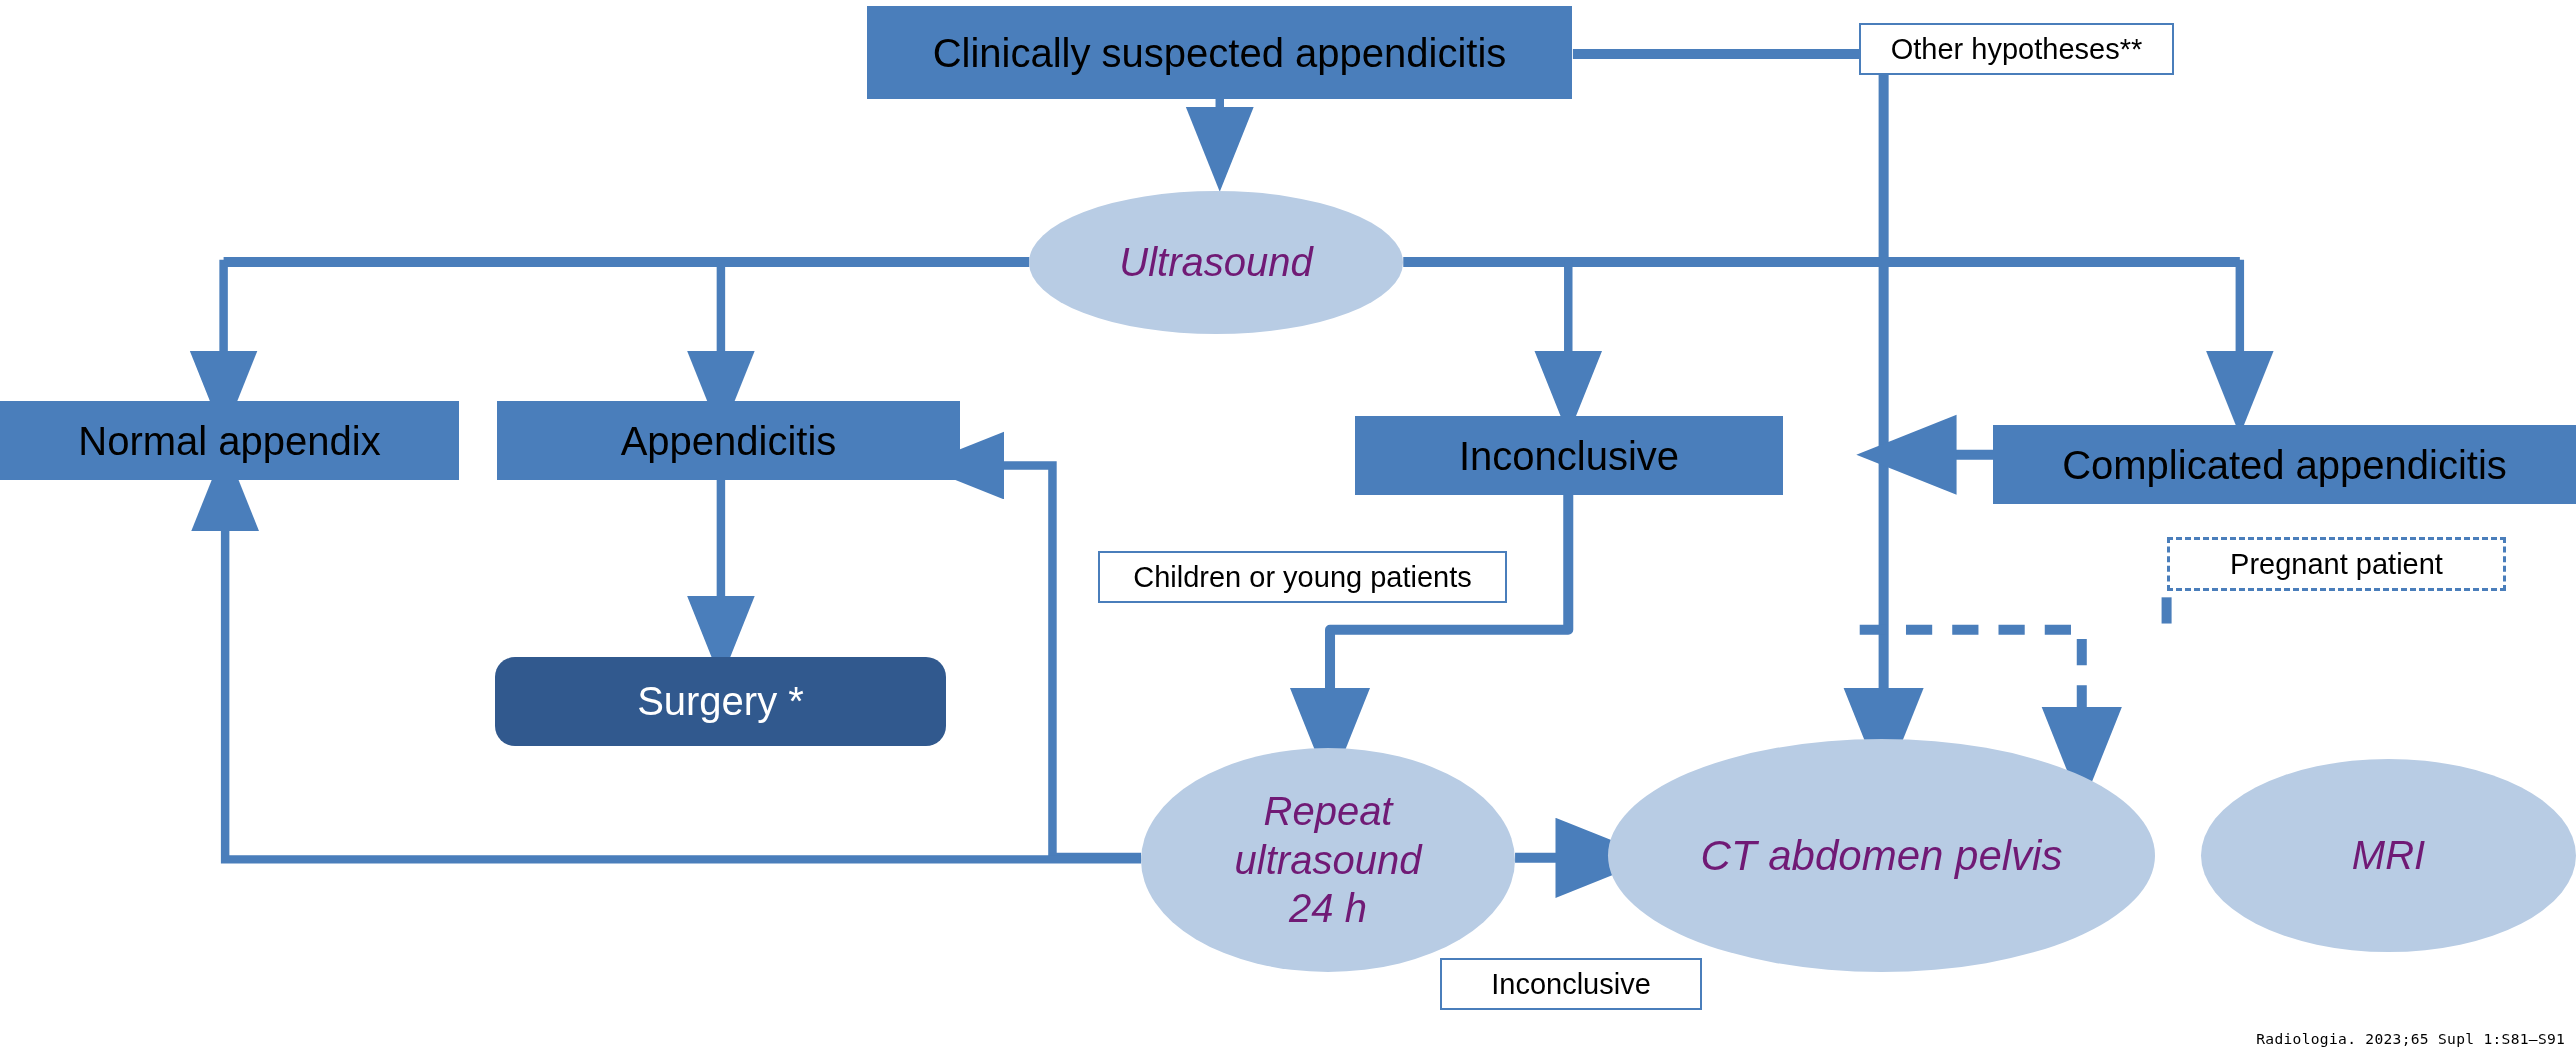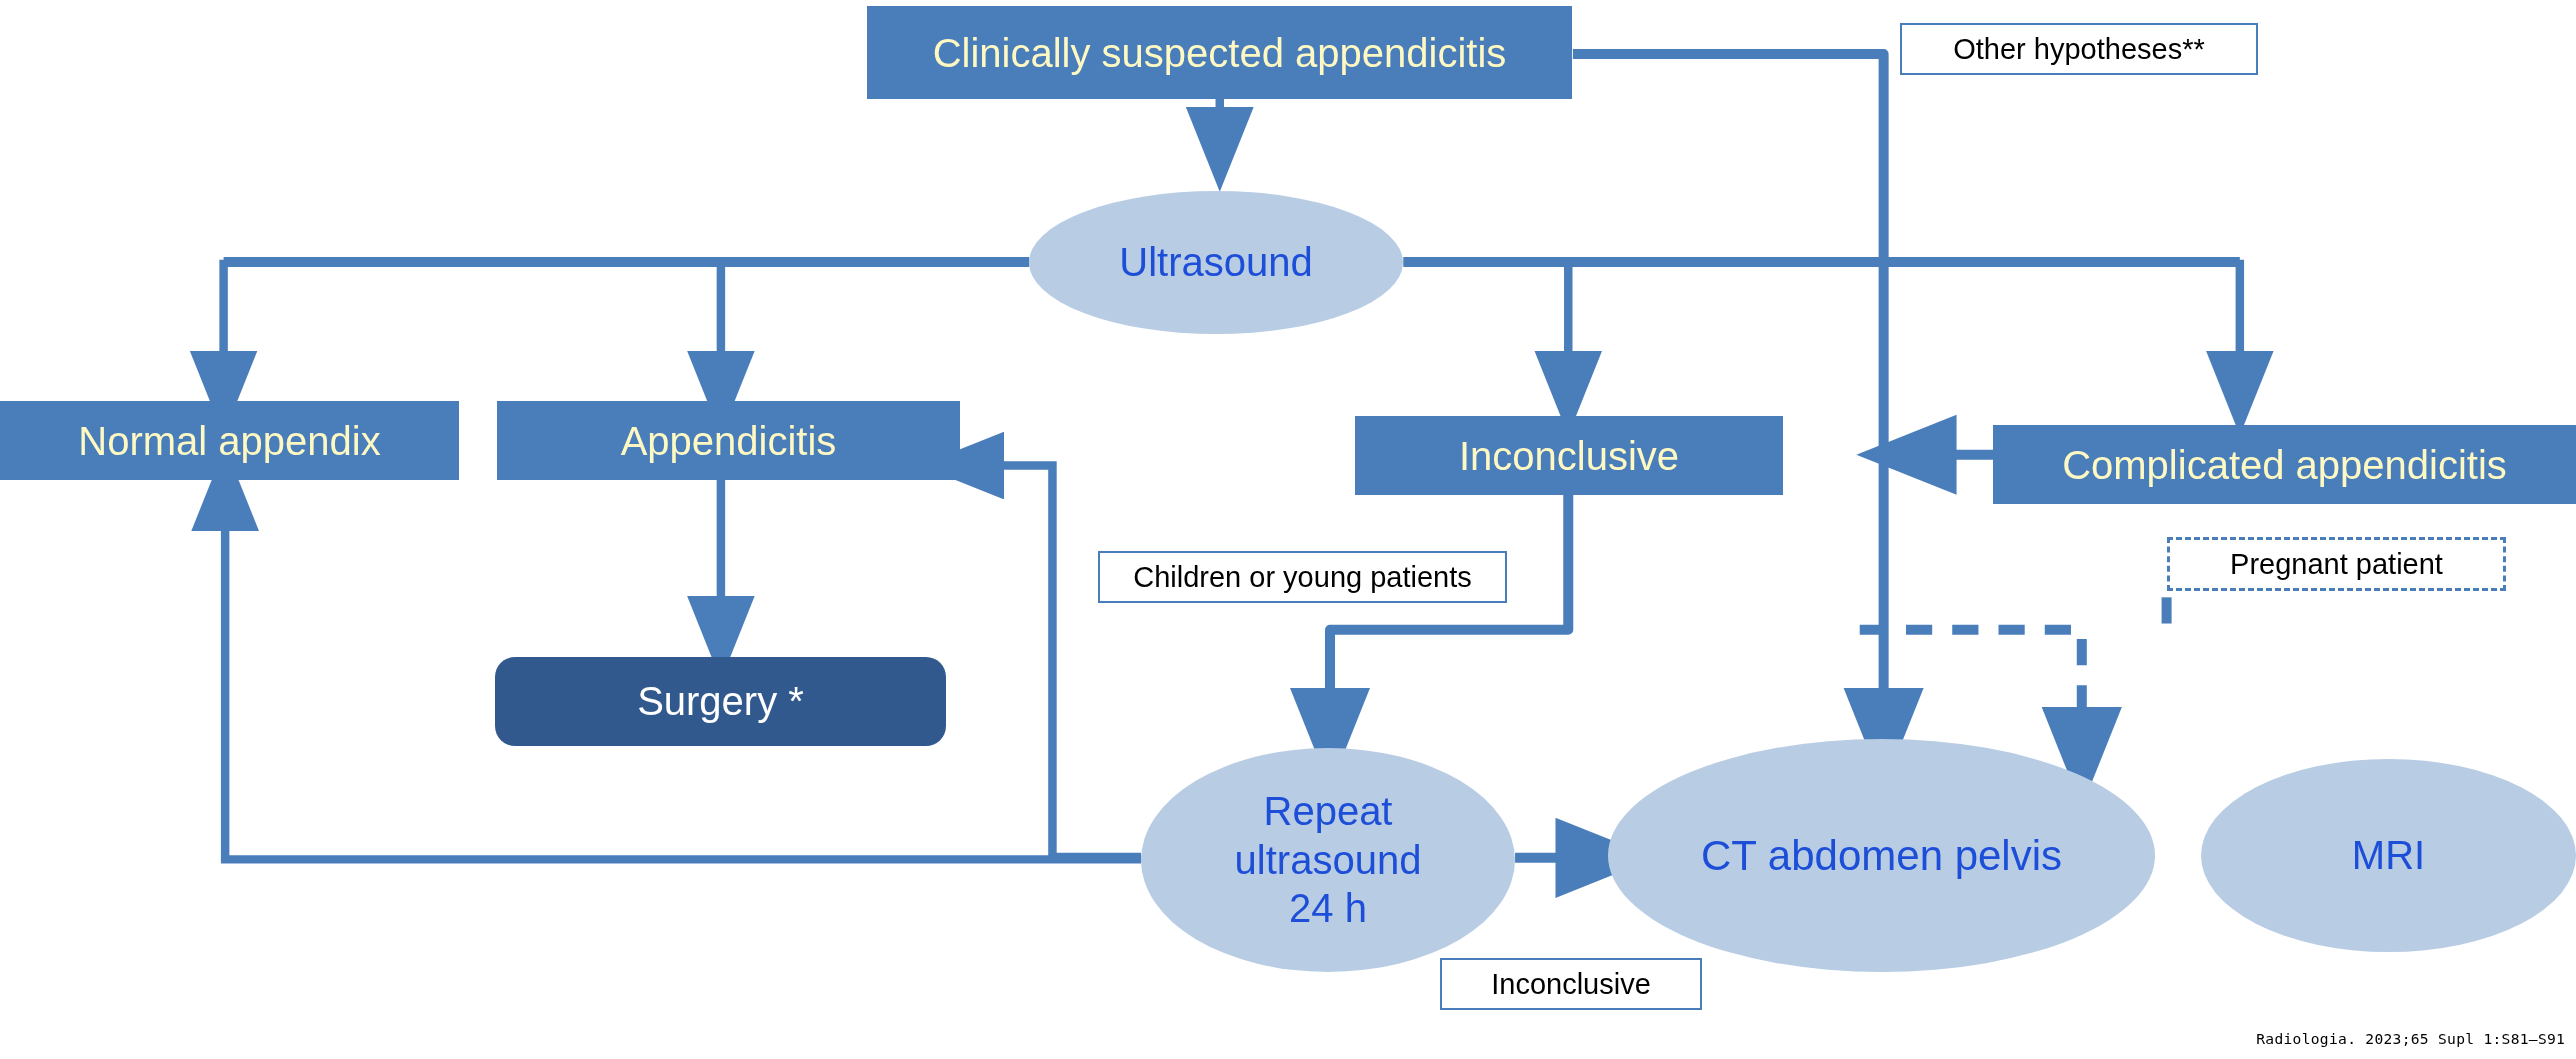--- a/index.html
+++ b/index.html
@@ -2,23 +2,23 @@
 <html style="font-size:12.3px"><head>
 <meta charset="utf-8">
 <style>
   html,body{margin:0;padding:0;background:#ffffff;}
   body{width:2576px;height:1059px;position:relative;overflow:hidden;
        font-family:"Liberation Sans", sans-serif;}
   #stage{position:absolute;left:0;top:0;width:2576px;height:1059px;}
   svg.layer{position:absolute;left:0;top:0;width:2576px;height:1059px;overflow:visible;}
   .node{position:absolute;display:flex;align-items:center;justify-content:center;
         text-align:center;box-sizing:border-box;}
-  .proc{background:#4A7EBB;color:#fef9c3;font-size:40px;line-height:1.05;}
+  .proc{background:#4A7EBB;color:#000000;font-size:40px;line-height:1.05;}
   .proc-dark{background:#31598E;color:#ffffff;font-size:40px;border-radius:20px;}
-  .ellipse{background:#B8CCE4;color:#1d4ed8;border-radius:50%;font-size:40px;line-height:1.22;}
+  .ellipse{background:#B8CCE4;color:#701a75;border-radius:50%;font-size:40px;line-height:1.22;font-style:italic;}
   .ellipse-big{font-size:42px;}
   .label{background:#ffffff;color:#000000;border:2.3px solid #4A7EBB;font-size:29px;
          line-height:1.05;}
   .citation{position:absolute;color:#000000;font-family:"DejaVu Sans Mono", monospace;
             font-size:14.6px;letter-spacing:0.3px;white-space:nowrap;margin-left:8px;}
 </style>
 </head>
 <body>
 
 <div id="stage">
@@ -98,21 +98,21 @@
   <div class="node ellipse ellipse-big" style="left:1608px;top:739px;width:547px;height:233px;">
     <span>
       <span style="display:block;">CT abdomen pelvis</span>
     </span>
   </div>
 
   <div class="node ellipse" style="left:2201px;top:759px;width:375px;height:193px;">
     <span>MRI</span>
   </div>
 
-  <div class="node label" style="left:1900px;top:23px;width:358px;height:52px;">
+  <div class="node label" style="left:1859px;top:23px;width:315px;height:52px;">
     <span>Other hypotheses**</span>
   </div>
 
   <div class="node label" style="left:1098px;top:551px;width:409px;height:52px;">
     <span>Children or young patients</span>
   </div>
 
   <div class="node label" style="left:2167px;top:537px;width:339px;height:54px;
               border:3.1px dashed #4A7EBB;">
     <span>Pregnant patient</span>

